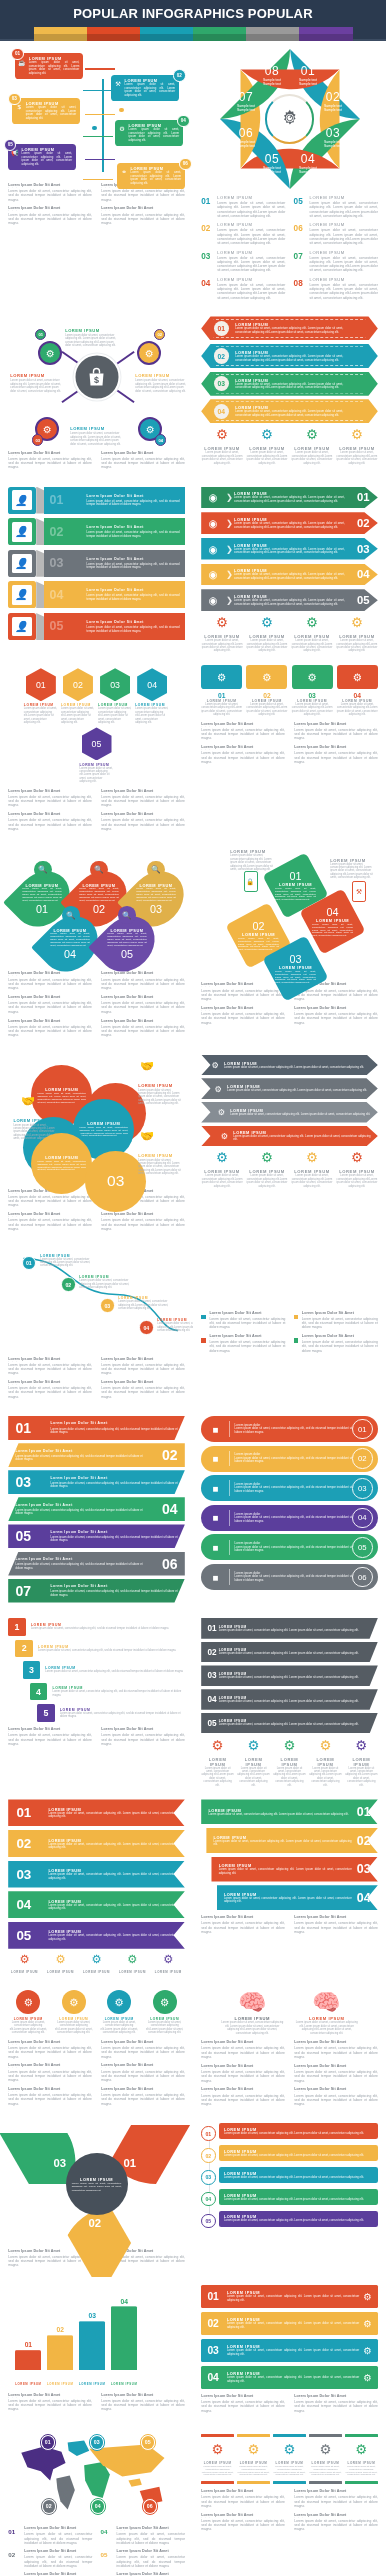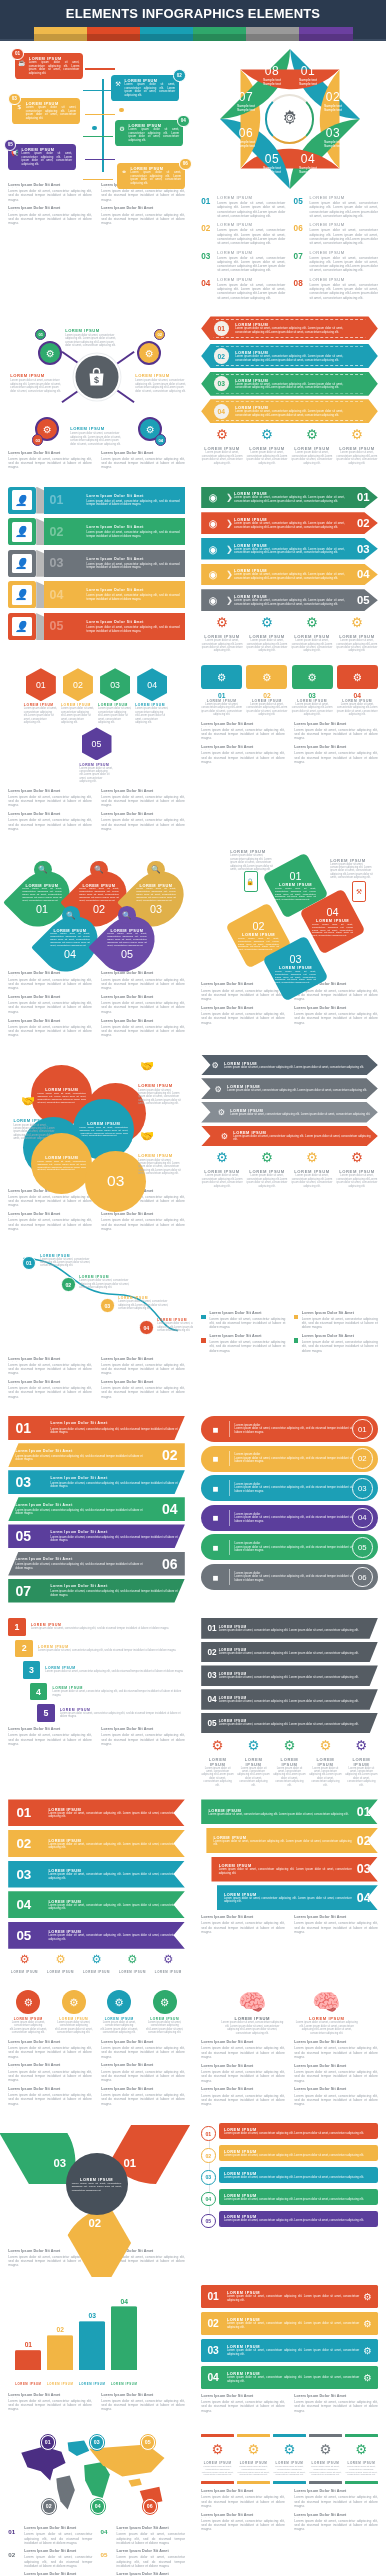--- a/index.html
+++ b/index.html
@@ -221,21 +221,21 @@
 
   
   .bulls { display:flex; gap:8.2px; margin-top:5.2px; }
   .bull { display:flex; gap:3.6px; margin-bottom:4.6px; }
   .bull .sq { width:4.6px; height:4.6px; margin-top:4.1px; flex:0 0 4.6px; }
 </style>
 </head>
 <body>
 
 <div class="hdr">
-  <div class="hdr-title">ELEMENTS INFOGRAPHICS ELEMENTS</div>
+  <div class="hdr-title">POPULAR INFOGRAPHICS POPULAR</div>
   <div class="swatchbar" id="swatchbar">
       <div class="swatch">
     <div class="lt" style="background:#f0b94b"></div>
         <div class="dk" style="background:#f0b94b"></div>
       </div>
       <div class="swatch">
     <div class="lt" style="background:#df4a26"></div>
         <div class="dk" style="background:#df4a26"></div>
       </div>
       <div class="swatch">

